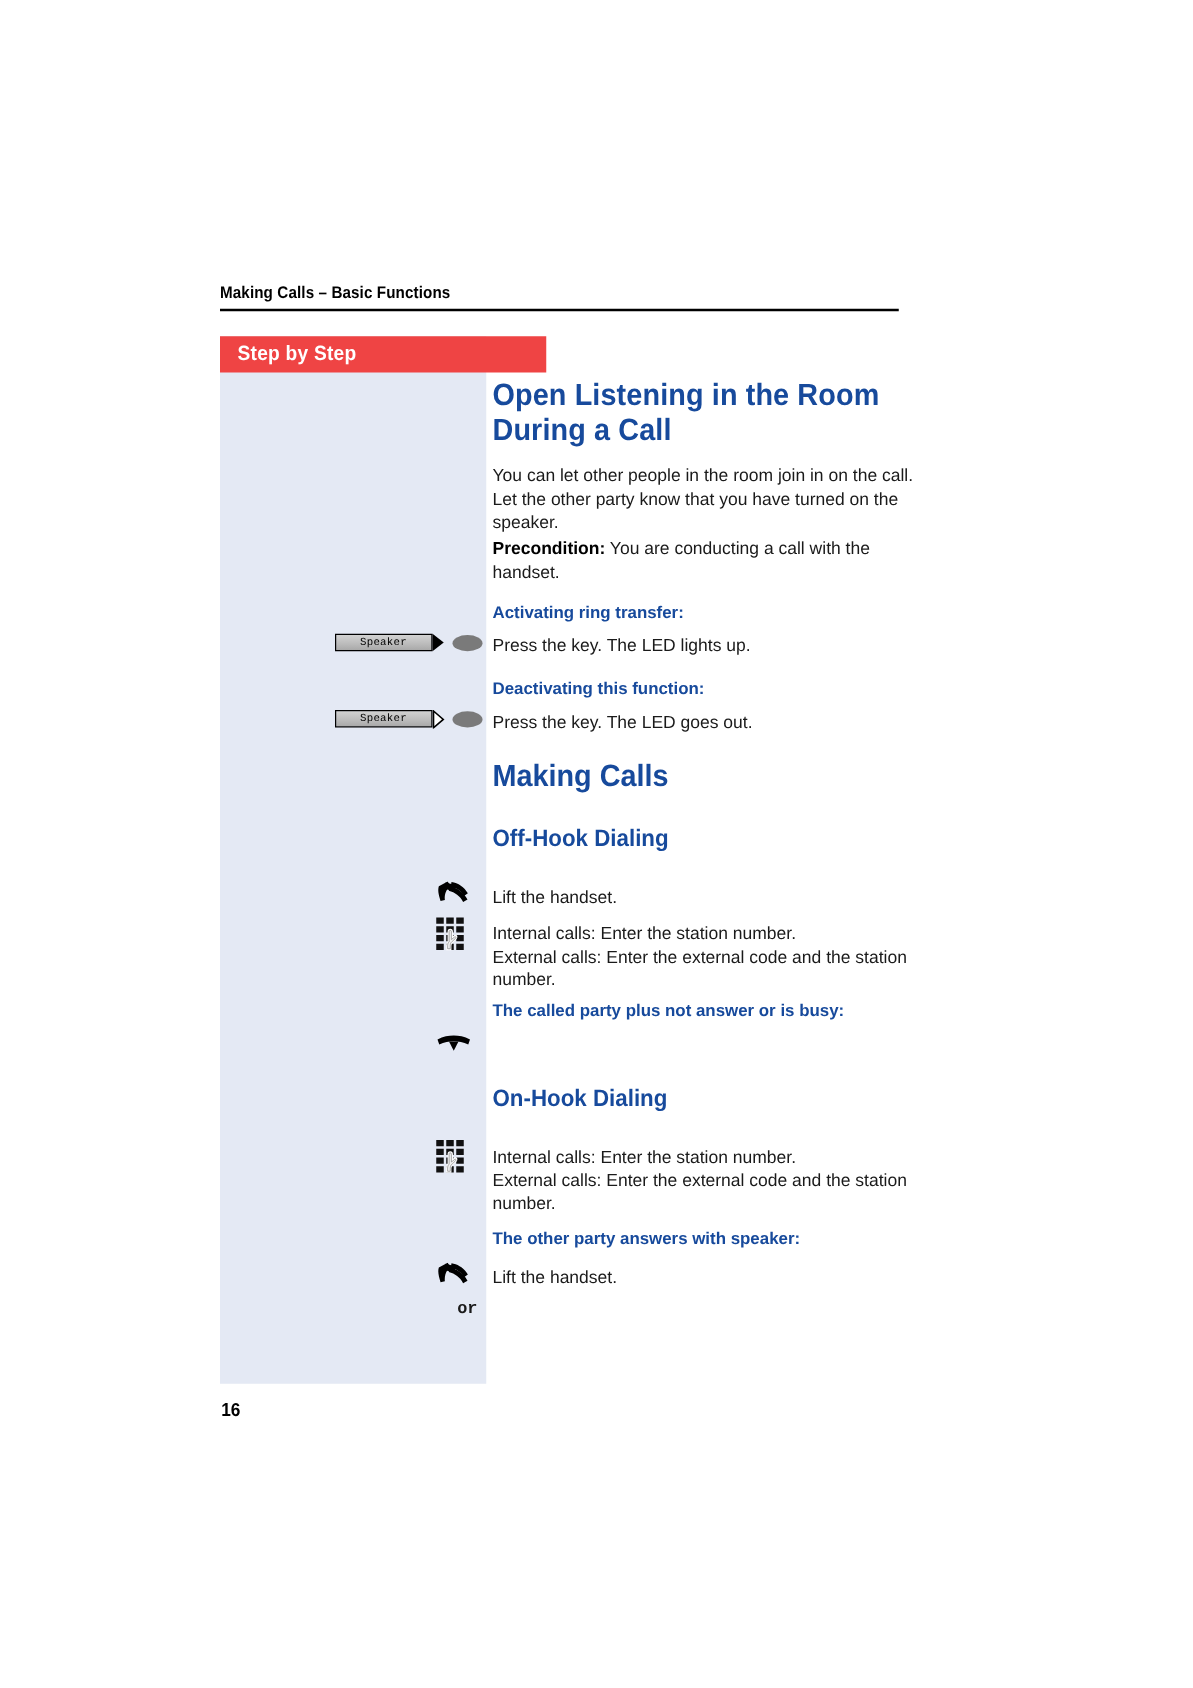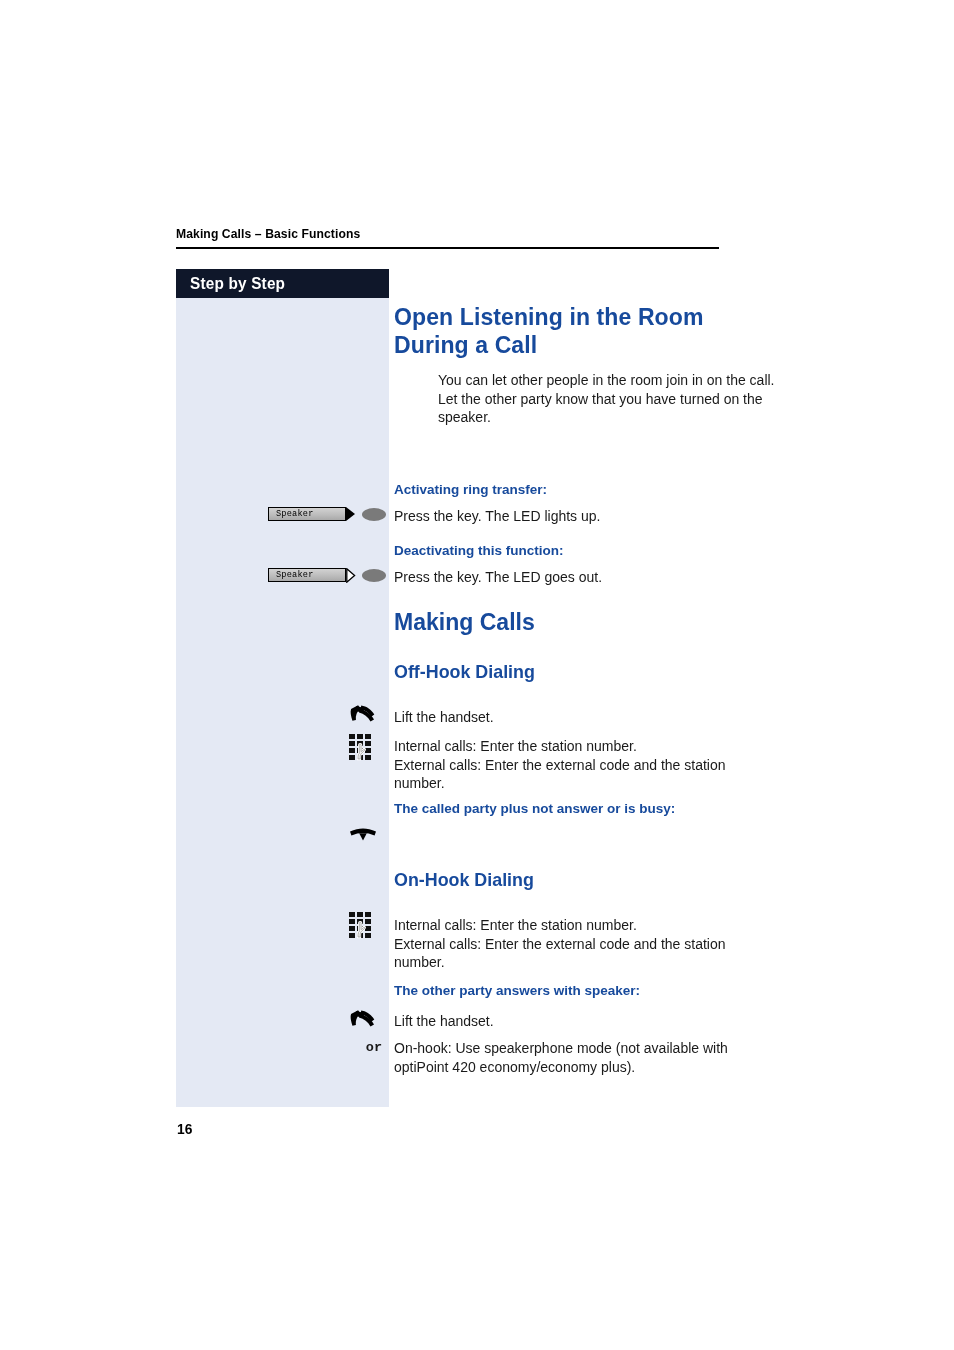--- a/index.html
+++ b/index.html
@@ -56,21 +56,22 @@
     width: 213px;
     height: 838px;
     background: #e4e9f4;
   }
   .sidebar-header {
     position: absolute;
     left: 176px;
     top: 269px;
     width: 213px;
     height: 29px;
-    background: #0f172a;
+    background: #ef4444;
+    padding-left: 48px;
   }
   .sidebar-header-label {
     position: absolute;
     left: 14px;
     top: 5px;
     font-family: "Liberation Sans Narrow", "Liberation Sans", sans-serif;
     font-size: 16.5px;
     font-weight: bold;
     color: #ffffff;
     letter-spacing: 0.2px;
@@ -159,21 +160,21 @@
     border: 1.4px solid #000000;
     background: linear-gradient(to bottom, #d2d2d2 0%, #bdbdbd 55%, #a9a9a9 100%);
     box-sizing: border-box;
     display: flex;
     align-items: center;
   }
   .speaker-key .keylabel {
     font-family: "Liberation Mono", "DejaVu Sans Mono", monospace;
     font-size: 8.6px;
     color: #000000;
-    padding-left: 7px;
+    padding-left: 19px;
     letter-spacing: 0.2px;
     line-height: 1;
     white-space: nowrap;
   }
   .speaker-key .arrow {
     width: 0;
     height: 0;
     border-top: 7px solid transparent;
     border-bottom: 7px solid transparent;
     border-left: 9px solid #000000;
@@ -218,22 +219,23 @@
   </div>
   <div class="header-rule"></div>
 
   <div class="sidebar"></div>
   <div class="sidebar-header">
     <div class="sidebar-header-label">Step by Step</div>
   </div>
 
   <h1 class="title blk" style="left:394px; top:303px; width:345px;">Open Listening in the Room During a Call</h1>
 
-  <p class="body blk" style="left:394px; top:371px; width:350px;margin-left:44px;">You can let other people in the room join in on the call. Let the other party know that you have turned on the speaker.</p>
-
+  <p class="body blk" style="left:394px; top:371px; width:350px;">You can let other people in the room join in on the call. Let the other party know that you have turned on the speaker.</p>
+
+  <p class="body blk" style="left:394px; top:429px; width:352px;"><b>Precondition:</b><span> You are conducting a call with the handset.</span></p>
 
   <h4 class="cue blk" style="left:394px; top:481px;">Activating ring transfer:</h4>
 
   <div class="speaker-key" style="left:268px; top:507px;">
     <div class="keybody">
       <span class="keylabel">Speaker</span>
     </div>
     <div class="arrow"></div>
     <div class="led"></div>
   </div>
@@ -340,17 +342,16 @@
       <path d="M13.2 0.5 C18.5 1.2 23.5 4.6 26.3 9.6 L23.2 11.8 C20.9 7.8 17.0 5.0 12.6 4.2 Z" fill="#000000"></path>
       <path d="M8.5 1.0 L17.0 3.2 L14.5 8.0 L6.5 5.6 Z" fill="#000000"></path>
       <path d="M12.0 4.0 C18.0 5.4 23.0 9.0 26.0 14.5 L22.5 16.5 C20.0 11.8 16.0 8.8 11.0 7.6 Z" fill="#000000"></path>
     </svg>
   </div>
 
   <p class="body blk" style="left:394px; top:1012px; width:350px;">Lift the handset.</p>
 
   <div class="or-label" style="left:352px; top:1040px;">or</div>
 
-  <p class="body blk" style="left:394px; top:1039px; width:352px;">On-hook: Use speakerphone mode (not available with optiPoint 420 economy/economy plus).</p>
 
   <div class="page-number">16</div>
 
 </div>
 
 </body></html>

